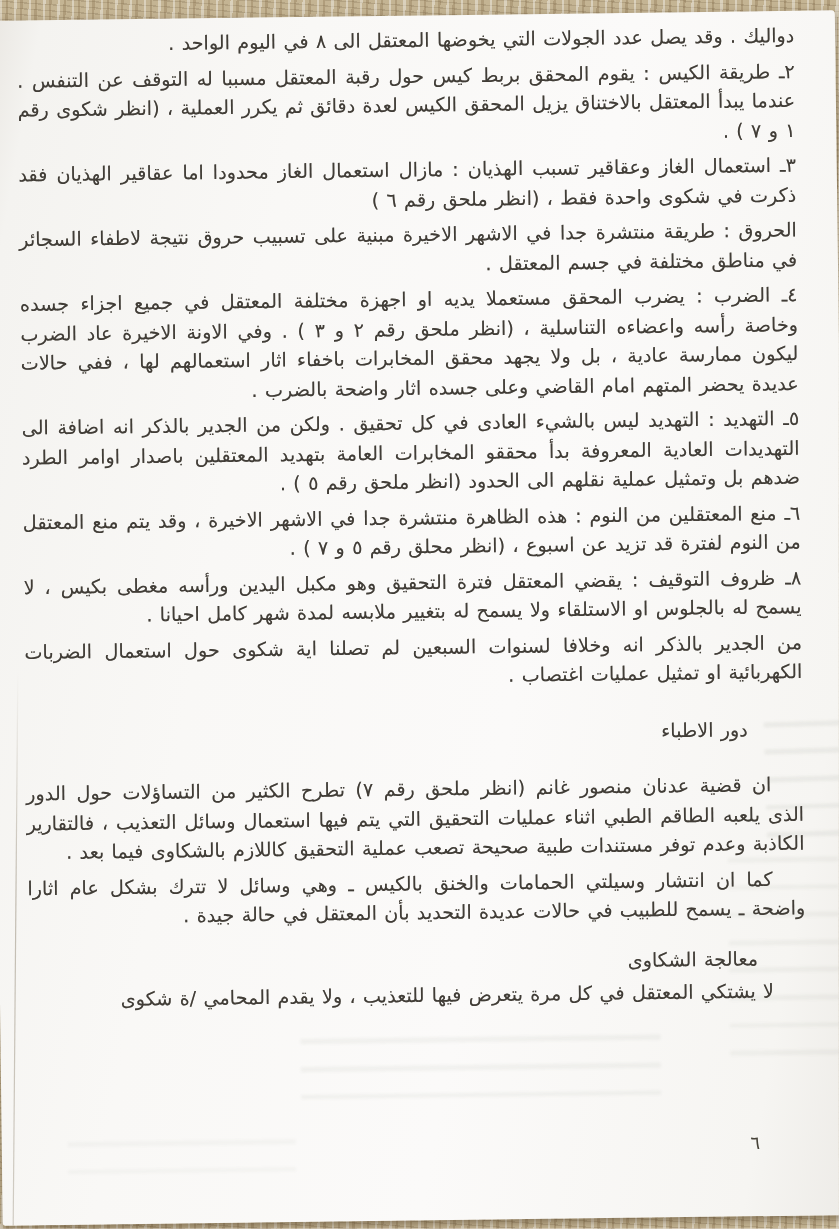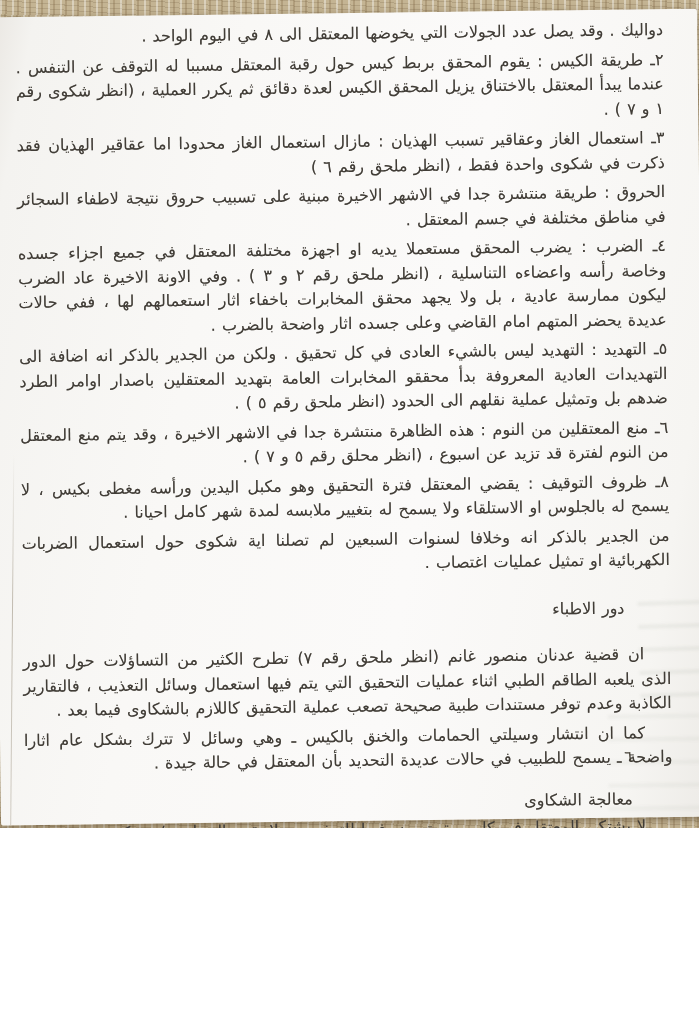--- a/index.html
+++ b/index.html
@@ -6,21 +6,21 @@
     margin: 0;
     padding: 0;
     width: 699px;
     height: 1024px;
     overflow: hidden;
     font-family: "DejaVu Sans", sans-serif;
   }
   .scene {
     position: relative;
     width: 699px;
-    height: 828px;
+    height: 1024px;
     overflow: hidden;
   }
   
   .backdrop {
     position: absolute;
     inset: 0;
     background-color: #c4b493;
     background-image:
       repeating-linear-gradient(92deg,
         rgba(255,255,255,0.38) 0 2px,

